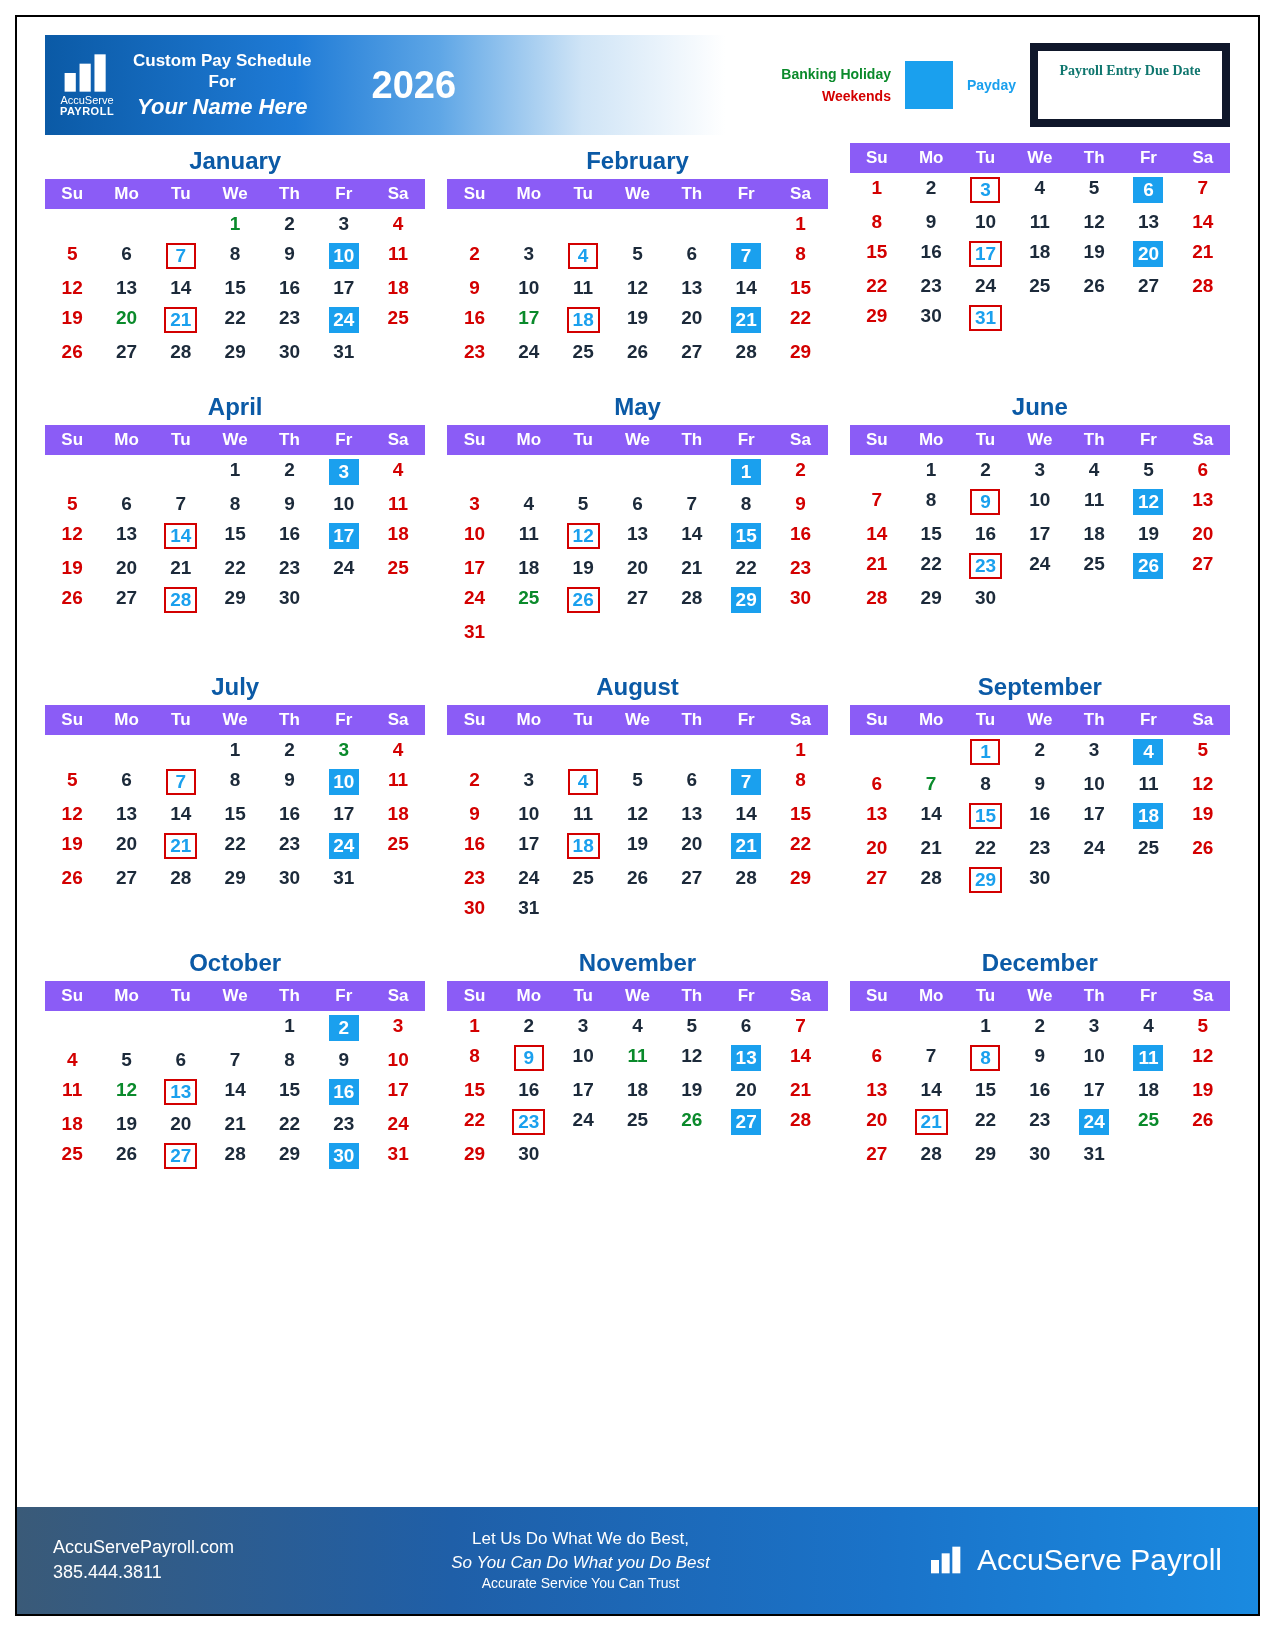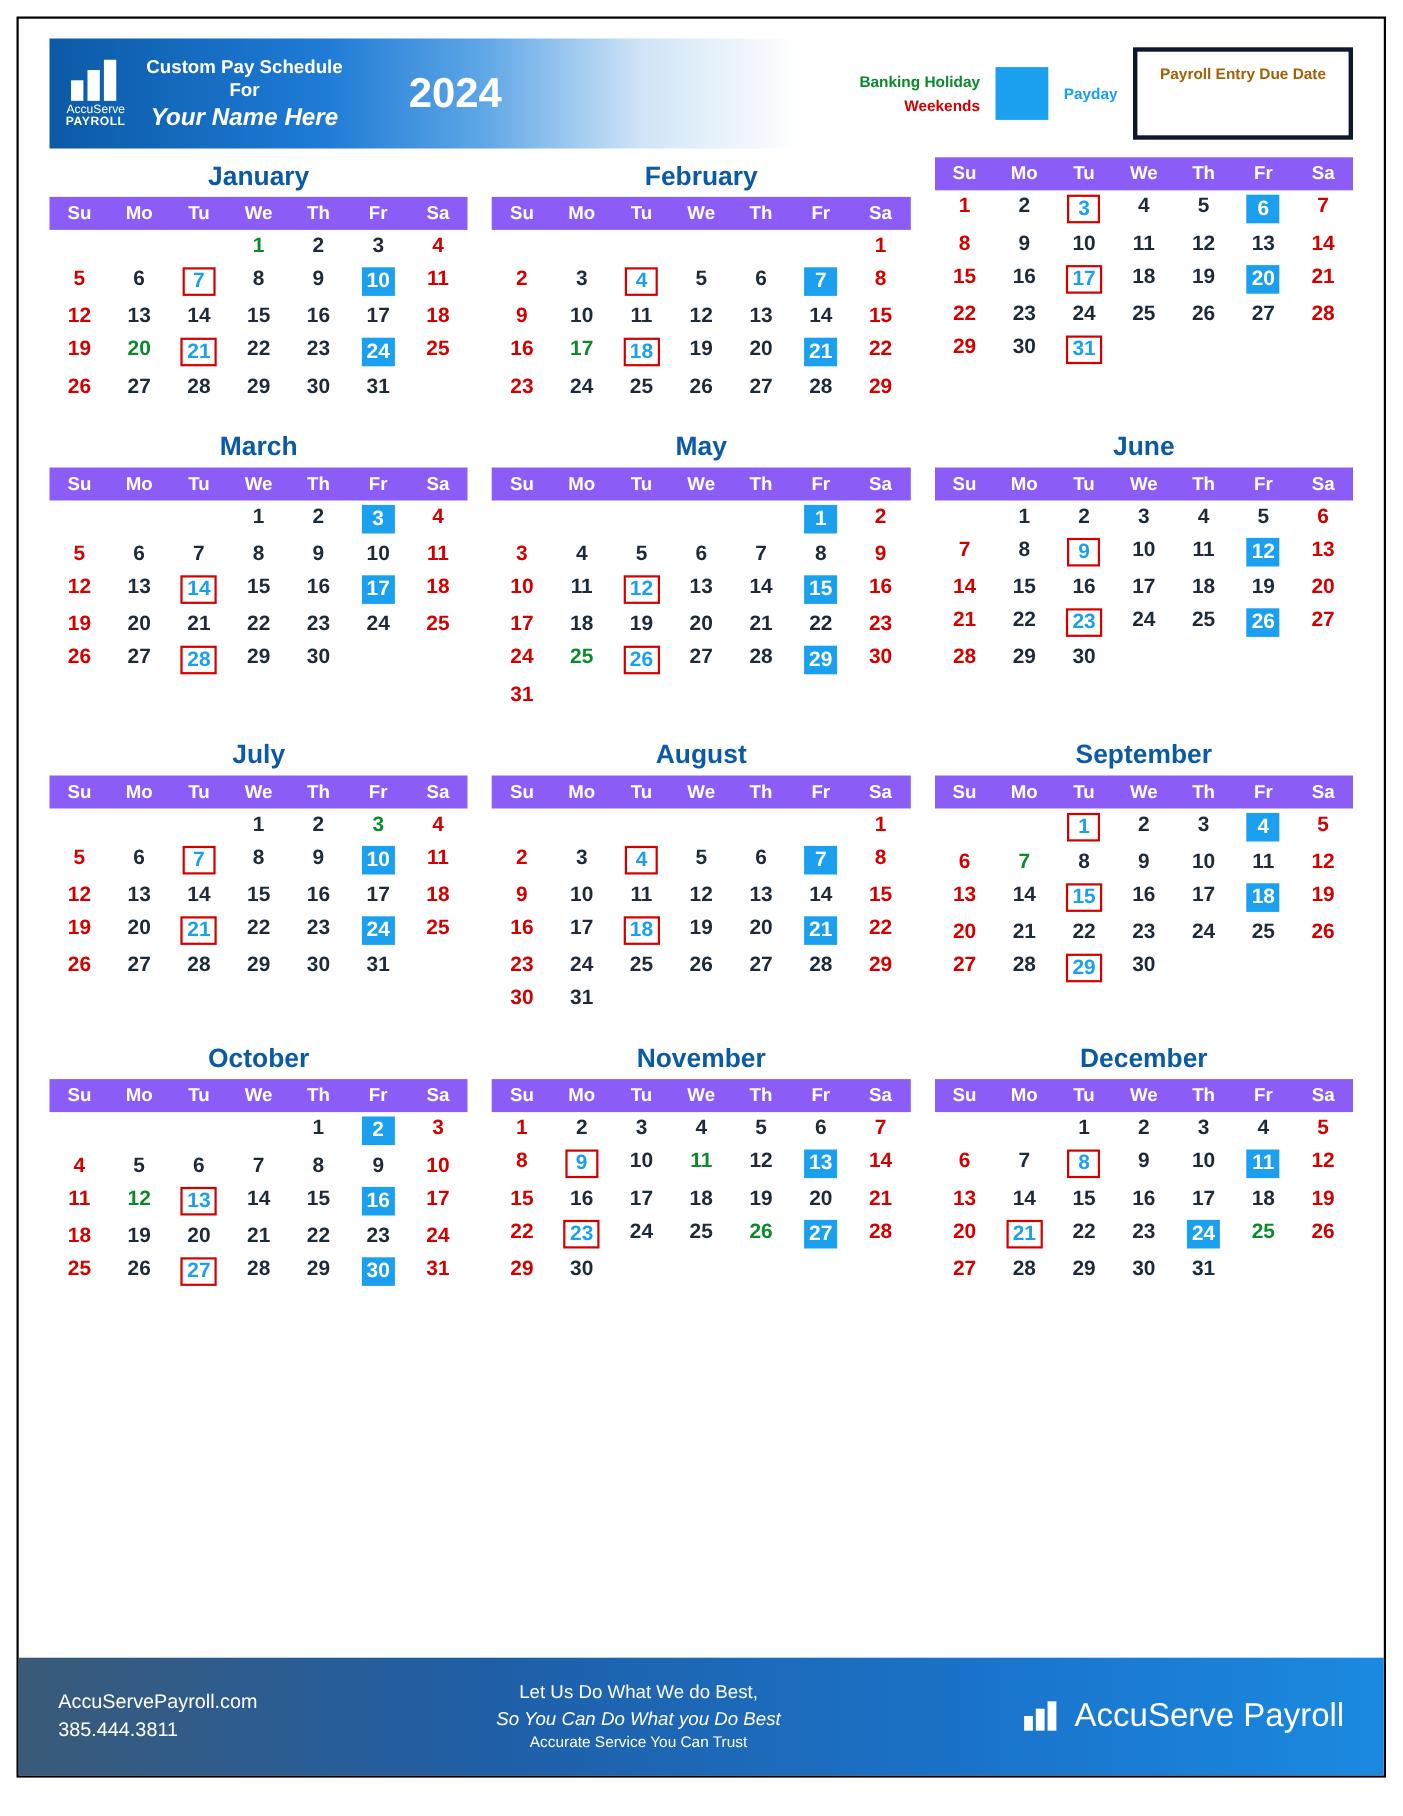--- a/index.html
+++ b/index.html
@@ -13,21 +13,21 @@
   .logo-text b { font-weight: 700; letter-spacing: .5px; }
   .sched { text-align: center; font-weight: 700; font-size: 17px; line-height: 1.25; }
   .sched .yn { font-style: italic; font-size: 22px; }
   .year { font-size: 38px; font-weight: 700; color: #fff; align-self: center; margin-left: 60px; }
   .legend { display: flex; align-items: center; gap: 14px; margin-left: 20px; }
   .leg-col { display: flex; flex-direction: column; gap: 6px; font-size: 14px; font-weight: 700; text-align: right; }
   .leg-holiday { color: #0a8a2b; }
   .leg-weekend { color: #d30000; }
   .payday-box { width: 48px; height: 48px; background: #1aa0ee; }
   .payday-lbl { color: #1aa0ee; font-weight: 700; font-size: 14px; align-self: center; }
-  .pedate { border: 4px solid #0f172a; color: #a16207; font-weight: 700; font-size: 14px; height: 84px; width: 200px; display: flex; align-items: flex-start; justify-content: center; padding-top: 12px; }
+  .pedate { border: 8px solid #0f172a; color: #0f766e; font-weight: 700; font-size: 14px; height: 84px; width: 200px; display: flex; align-items: flex-start; justify-content: center; padding-top: 12px; font-family: Liberation Serif, serif; }
   .months { display: grid; grid-template-columns: repeat(3,1fr); column-gap: 36px; row-gap: 46px; gap: 22px; }
   .month { }
   .mname { text-align: center; font-weight: 700; color: #0b5aa6; font-size: 24px; padding: 4px 0; }
   .dow { display: grid; grid-template-columns: repeat(7,1fr); background: #8b5cf6; color: #fff; font-weight: 700; }
   .dow div { text-align: center; padding: 5px 0; font-size: 17px; }
   .grid { display: grid; grid-template-columns: repeat(7,1fr); }
   .cell { text-align: center; font-weight: 700; font-size: 19px; padding: 4px 0; position: relative; color:#1c2a3a; }
   .cell.w { color: #d30000; }
   .cell.h { color: #0a8a2b; }
   .cell.p span { display:inline-block; background: #1aa0ee; color:#fff; min-width:30px; padding:2px 4px; }
@@ -52,21 +52,21 @@
             <rect x="22" y="10" width="12" height="30" fill="#fff"></rect>
             <rect x="38" y="0" width="12" height="40" fill="#fff"></rect>
           </svg>
         <div class="logo-text"><span>AccuServe</span><br><b>PAYROLL</b></div>
       </div>
       <div class="sched">
         <div>Custom Pay Schedule</div>
         <div>For</div>
         <div class="yn">Your Name Here</div>
       </div>
-      <div class="year">2024</div>
+      <div class="year">2026</div>
     </div>
     <div class="legend">
       <div class="leg-col">
         <div class="leg-holiday">Banking Holiday</div>
         <div class="leg-weekend">Weekends</div>
       </div>
       <div class="payday-box"></div>
       <div class="payday-lbl">Payday</div>
       <div class="pedate">Payroll Entry Due Date</div>
     </div>
@@ -208,21 +208,21 @@
           <div class="cell"><span>25</span></div>
           <div class="cell"><span>26</span></div>
           <div class="cell"><span>27</span></div>
           <div class="cell w"><span>28</span></div>
           <div class="cell w"><span>29</span></div>
           <div class="cell"><span>30</span></div>
           <div class="cell e"><span>31</span></div>
         </div>
       </div>
       <div class="month">
-        <div class="mname">March</div>
+        <div class="mname">April</div>
         <div class="dow">
           <div>Su</div>
           <div>Mo</div>
           <div>Tu</div>
           <div>We</div>
           <div>Th</div>
           <div>Fr</div>
           <div>Sa</div>
         </div>
         <div class="grid">

